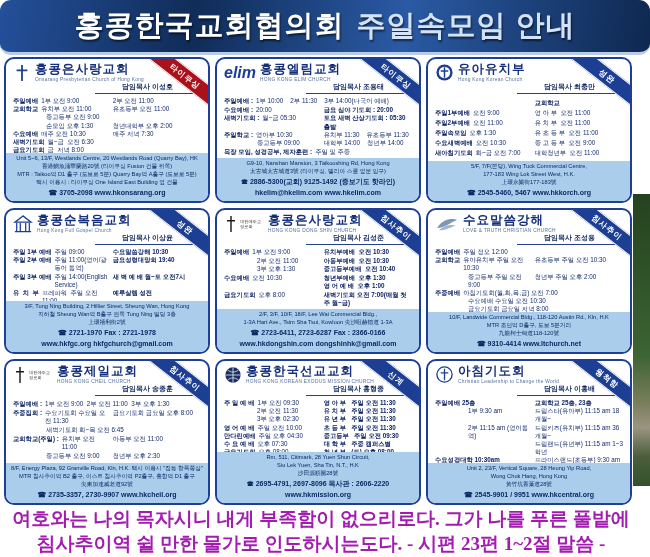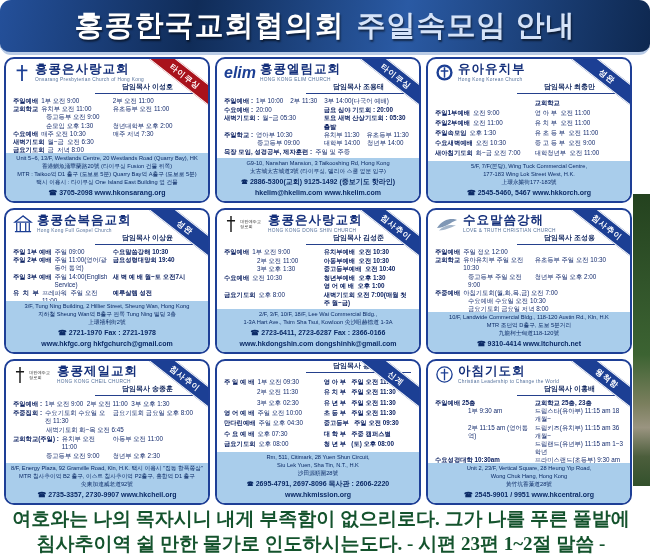--- a/index.html
+++ b/index.html
@@ -45,21 +45,21 @@
     font-size:5.7px;line-height:1.4;color:#0b2a66;}
   .aline{white-space:pre-wrap;}
   .cline{font-weight:bold;font-size:7px;margin-top:1px;}
 
   
   .strip{position:absolute;right:0;top:194px;width:17px;height:292px;
     background:linear-gradient(180deg,#24421f 0%,#31542a 30%,#3c6332 55%,#7b7f5e 72%,#9a9480 80%,#4c5e3c 90%,#33512c 100%);}
 
   
   .verse{position:absolute;top:507px;left:0;width:642px;text-align:center;
-    font-family:"Liberation Serif", serif;color:#14532d;font-size:19px;line-height:1.3;font-weight:600;}
+    font-family:"Liberation Serif", serif;color:#a21caf;font-size:19px;line-height:1.3;font-weight:600;}
   .verse .ref{font-weight:bold;}
 </style>
 </head>
 <body>
 
 <div class="page">
 
   <div class="hdr">
     <span class="t1">홍콩한국교회협의회</span>
     <span class="t2">주일속모임 안내</span>
@@ -425,20 +425,32 @@
       <div class="addr">
           <div class="aline">8/F, Energy Plaza, 92 Granville Road, Kln, H.K. 택시 이용시 "짐동 항폭쭝삼"</div>
           <div class="aline">MTR 침사추이역 B2 출구, 이스트 침사추이역 P2출구, 홍함역 D1 출구</div>
           <div class="aline">尖東加連威老道92號</div>
           <div class="cline">☎ 2735-3357, 2730-9907    www.hkcheil.org</div>
         </div>
     </div>
 
     <div class="card">
       <div class="ribbon" style="background: rgb(28, 63, 148);">신계</div>
+      <div class="head">
+        <span class="logo">
+          <svg width="18" height="18" viewBox="0 0 20 20">
+              <circle cx="10" cy="10" r="8.5" fill="#1a2f66"></circle>
+              <path d="M1.5 10h17 M10 1.5v17 M4 4.5c4 3 8 3 12 0 M4 15.5c4-3 8-3 12 0" stroke="#fff" stroke-width="0.8" fill="none"></path>
+            </svg>
+        </span>
+        <div class="tbox">
+          <div class="name">홍콩한국선교교회</div>
+          <div class="eng">HONG KONG KOREAN EXODUS MISSION CHURCH</div>
+        </div>
+      </div>
       <div class="pastor">담임목사 홍형종</div>
       <div class="body">
           <div class="ln">
             <span class="lab">주 일 예 배</span>
             <span class="tx">1부 오전 09:30</span>
             <span class="rt b">영 아 부   주일 오전 11:30</span>
           </div>
           <div class="ln ind">
             <span class="lab"></span>
             <span class="tx">2부 오전 11:30</span>

